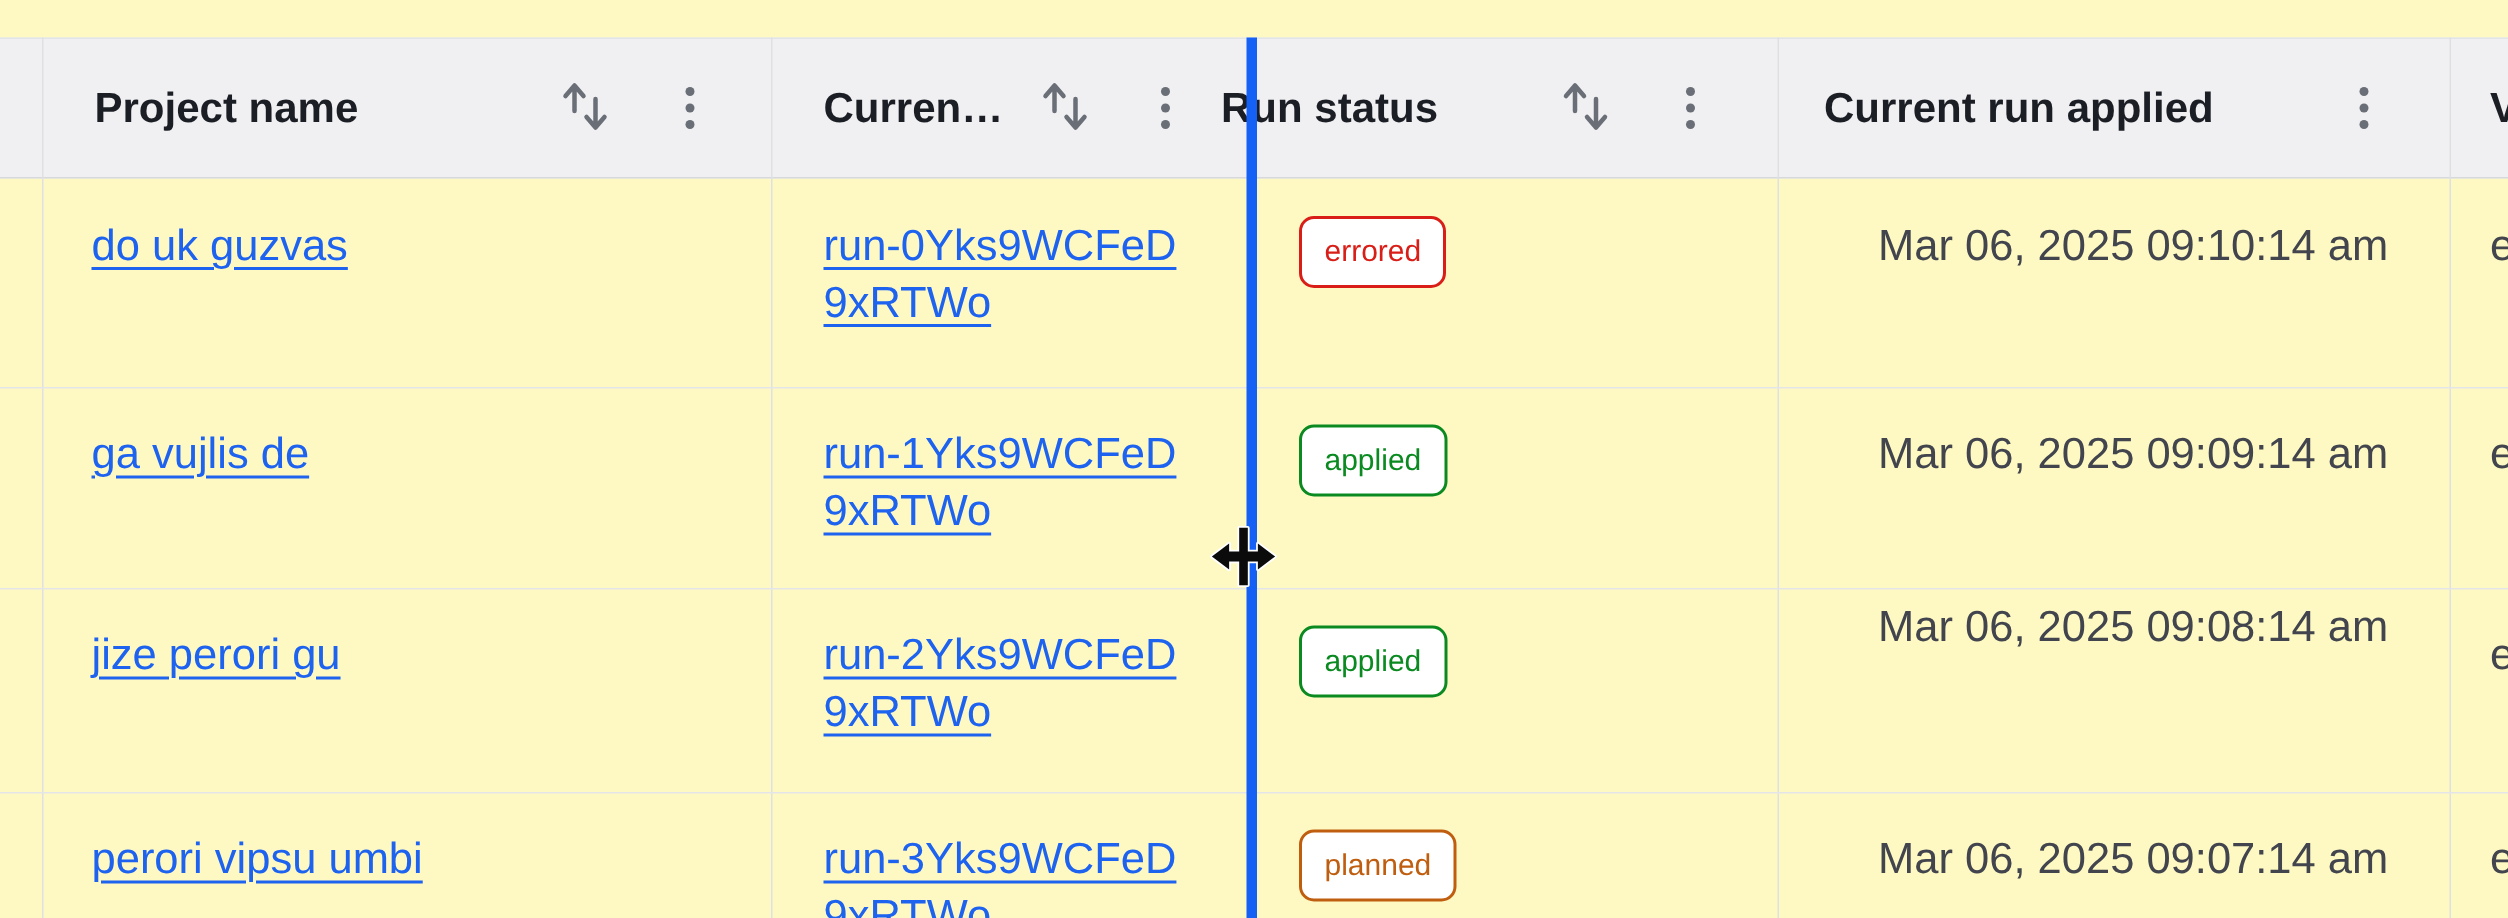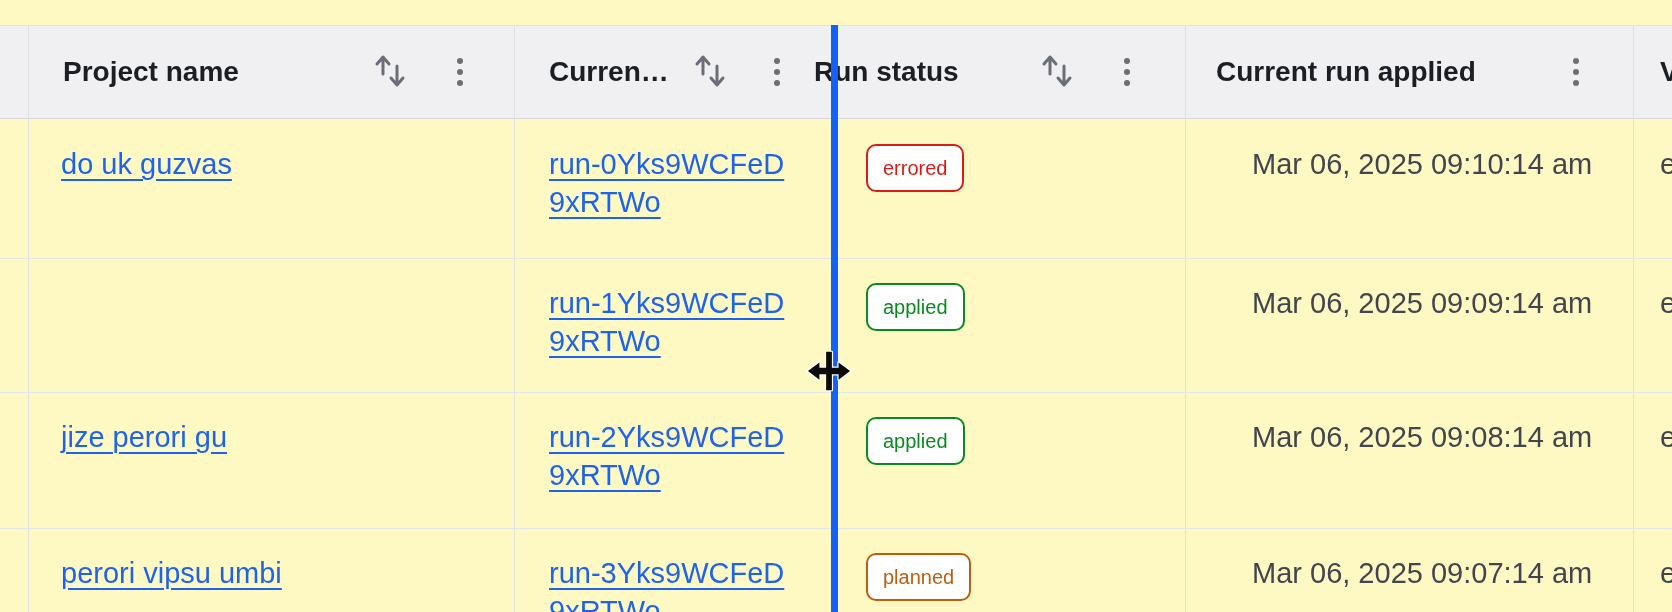--- a/index.html
+++ b/index.html
@@ -117,29 +117,30 @@
   <div class="hline" style="top:258px"></div>
   <div class="hline" style="top:392px"></div>
   <div class="hline" style="top:528px"></div>
 
   <div class="cell" style="left:61px; top:145px"><span class="lnk">do uk guzvas</span></div>
   <div class="cell run-cell" style="left:549px; top:145px"><span class="lnk">run-0Yks9WCFeD9xRTWo</span></div>
   <span class="badge" style="top:144px" data-status="errored">errored</span>
   <div class="cell ts" style="left:1216px; top:145px">Mar 06, 2025 09:10:14 am</div>
   <div class="cell" style="left:1660px; top:145px">e</div>
 
+  <div class="cell" style="left:61px; top:284px"><span class="lnk">ga vujlis de</span></div>
   <div class="cell run-cell" style="left:549px; top:284px"><span class="lnk">run-1Yks9WCFeD9xRTWo</span></div>
   <span class="badge" style="top:283px" data-status="applied">applied</span>
   <div class="cell ts" style="left:1216px; top:284px">Mar 06, 2025 09:09:14 am</div>
   <div class="cell" style="left:1660px; top:284px">e</div>
 
   <div class="cell" style="left:61px; top:418px"><span class="lnk">jize perori gu</span></div>
   <div class="cell run-cell" style="left:549px; top:418px"><span class="lnk">run-2Yks9WCFeD9xRTWo</span></div>
   <span class="badge" style="top:417px" data-status="applied">applied</span>
-  <div class="cell ts" style="left:1216px; top:418px">Mar 06, 2025 09:08:14 am</div>
+  <div class="cell ts" style="left:1216px; top:399px">Mar 06, 2025 09:08:14 am</div>
   <div class="cell" style="left:1660px; top:418px">e</div>
 
   <div class="cell" style="left:61px; top:554px"><span class="lnk">perori vipsu umbi</span></div>
   <div class="cell run-cell" style="left:549px; top:554px"><span class="lnk">run-3Yks9WCFeD9xRTWo</span></div>
   <span class="badge" style="top:553px" data-status="planned">planned</span>
   <div class="cell ts" style="left:1216px; top:554px">Mar 06, 2025 09:07:14 am</div>
   <div class="cell" style="left:1660px; top:554px">e</div>
 
   <div class="resize-line"></div>
 

